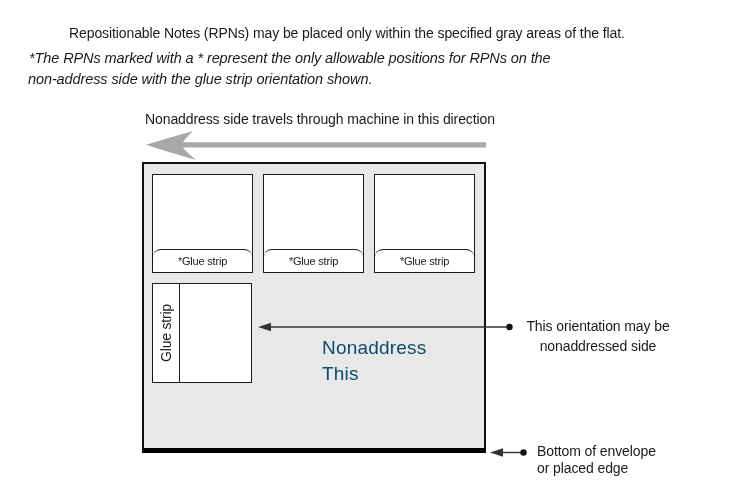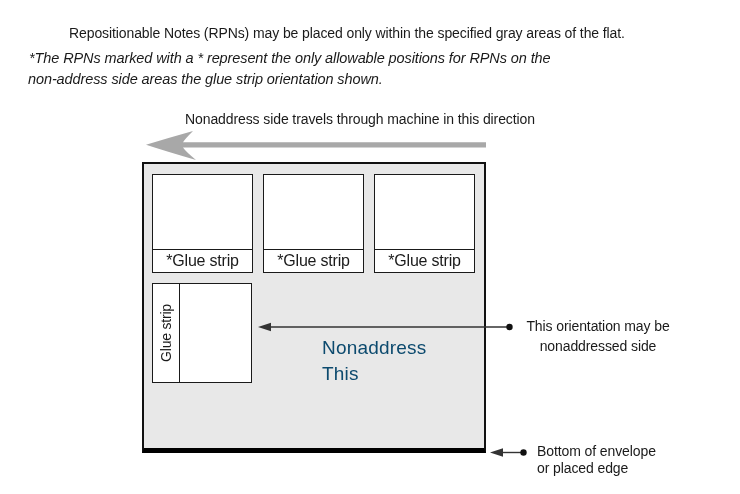--- a/index.html
+++ b/index.html
@@ -24,21 +24,21 @@
     position: absolute; left: 19px; top: 50px;
     font-size: 14.5px; font-style: italic; letter-spacing: -0.1px; color: #1a1a1a; margin-left: 10px;
   }
   .intro-note2 {
     position: absolute; left: 28px; top: 71px;
     font-size: 14.5px; font-style: italic; letter-spacing: -0.1px; color: #1a1a1a;
   }
   
   .direction-label {
     position: absolute; left: 145px; top: 111px;
-    font-size: 14px; letter-spacing: -0.1px; color: #1a1a1a; margin-left: 40px;
+    font-size: 14px; letter-spacing: -0.1px; color: #1a1a1a;
   }
   .big-arrow-svg {
     position: absolute; left: 140px; top: 126px;
     width: 352px; height: 40px;
   }
   
   .flat-box {
     position: absolute; left: 142px; top: 162px;
     width: 344px; height: 291px;
     background: #e8e8e8;
@@ -50,21 +50,21 @@
     width: 101px; height: 99px;
     background: #ffffff;
     border: 1px solid #1a1a1a;
     display: flex; flex-direction: column;
   }
   .glue-rect .blank { flex: 1; }
   .glue-rect .glue-label {
     height: 23px;
     border-top: 1px solid #1a1a1a;
     display: flex; align-items: center; justify-content: center;
-    font-size: 16px; letter-spacing: -0.2px; color: #1a1a1a;
+    font-size: 11px; letter-spacing: -0.2px; color: #1a1a1a; border-radius: 8px;
   }
   .glue-rect-1 { left: 8px;   top: 10px; }
   .glue-rect-2 { left: 119px; top: 10px; }
   .glue-rect-3 { left: 230px; top: 10px; }
   .glue-rect-vert {
     position: absolute; left: 8px; top: 119px;
     width: 100px; height: 100px;
     background: #ffffff;
     border: 1px solid #1a1a1a;
     display: flex;
@@ -101,21 +101,21 @@
     letter-spacing: -0.1px; color: #1a1a1a;
   }
 </style>
 </head>
 <body>
 
 <div class="canvas">
 
   <div class="intro-line1">Repositionable Notes (RPNs) may be placed only within the specified gray areas of the flat.</div>
   <div class="intro-note1">*The RPNs marked with a * represent the only allowable positions for RPNs on the</div>
-  <div class="intro-note2">non-address side areas the glue strip orientation shown.</div>
+  <div class="intro-note2">non-address side with the glue strip orientation shown.</div>
 
   <div class="direction-label">Nonaddress side travels through machine in this direction</div>
   <svg class="big-arrow-svg" viewBox="0 0 352 40" aria-hidden="true">
     <path d="M 6 18.8
              Q 28 12 53 5
              Q 45 13 43 16.2
              L 346 16.2
              L 346 21.6
              L 43 21.6
              Q 46 26 56 34

